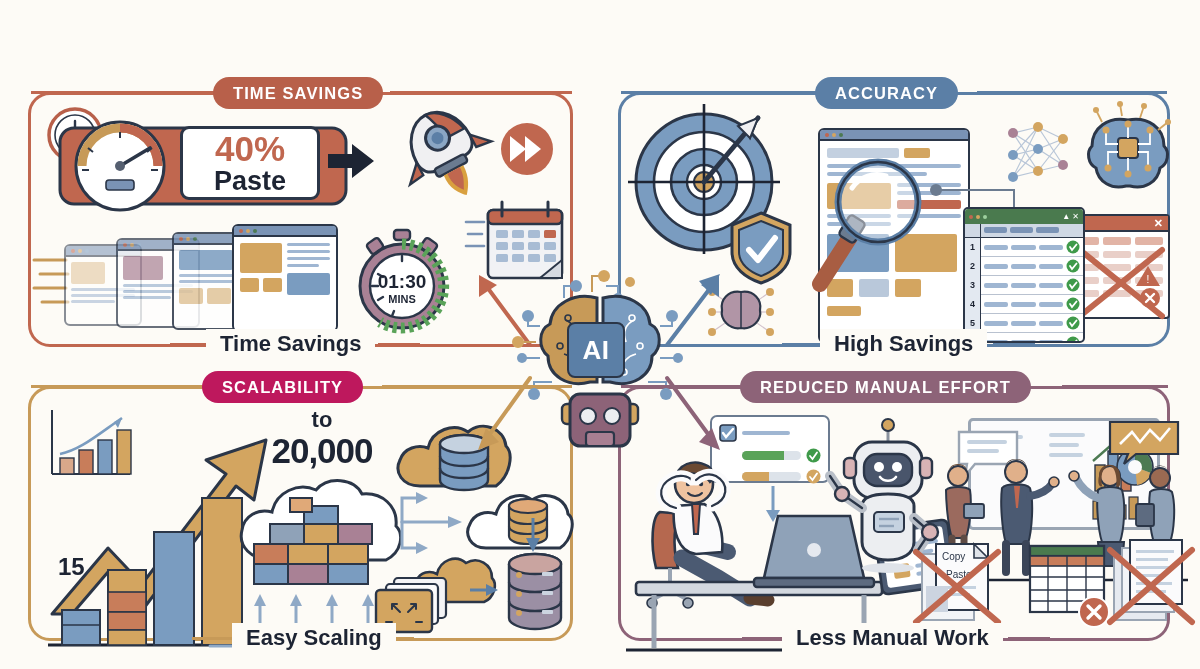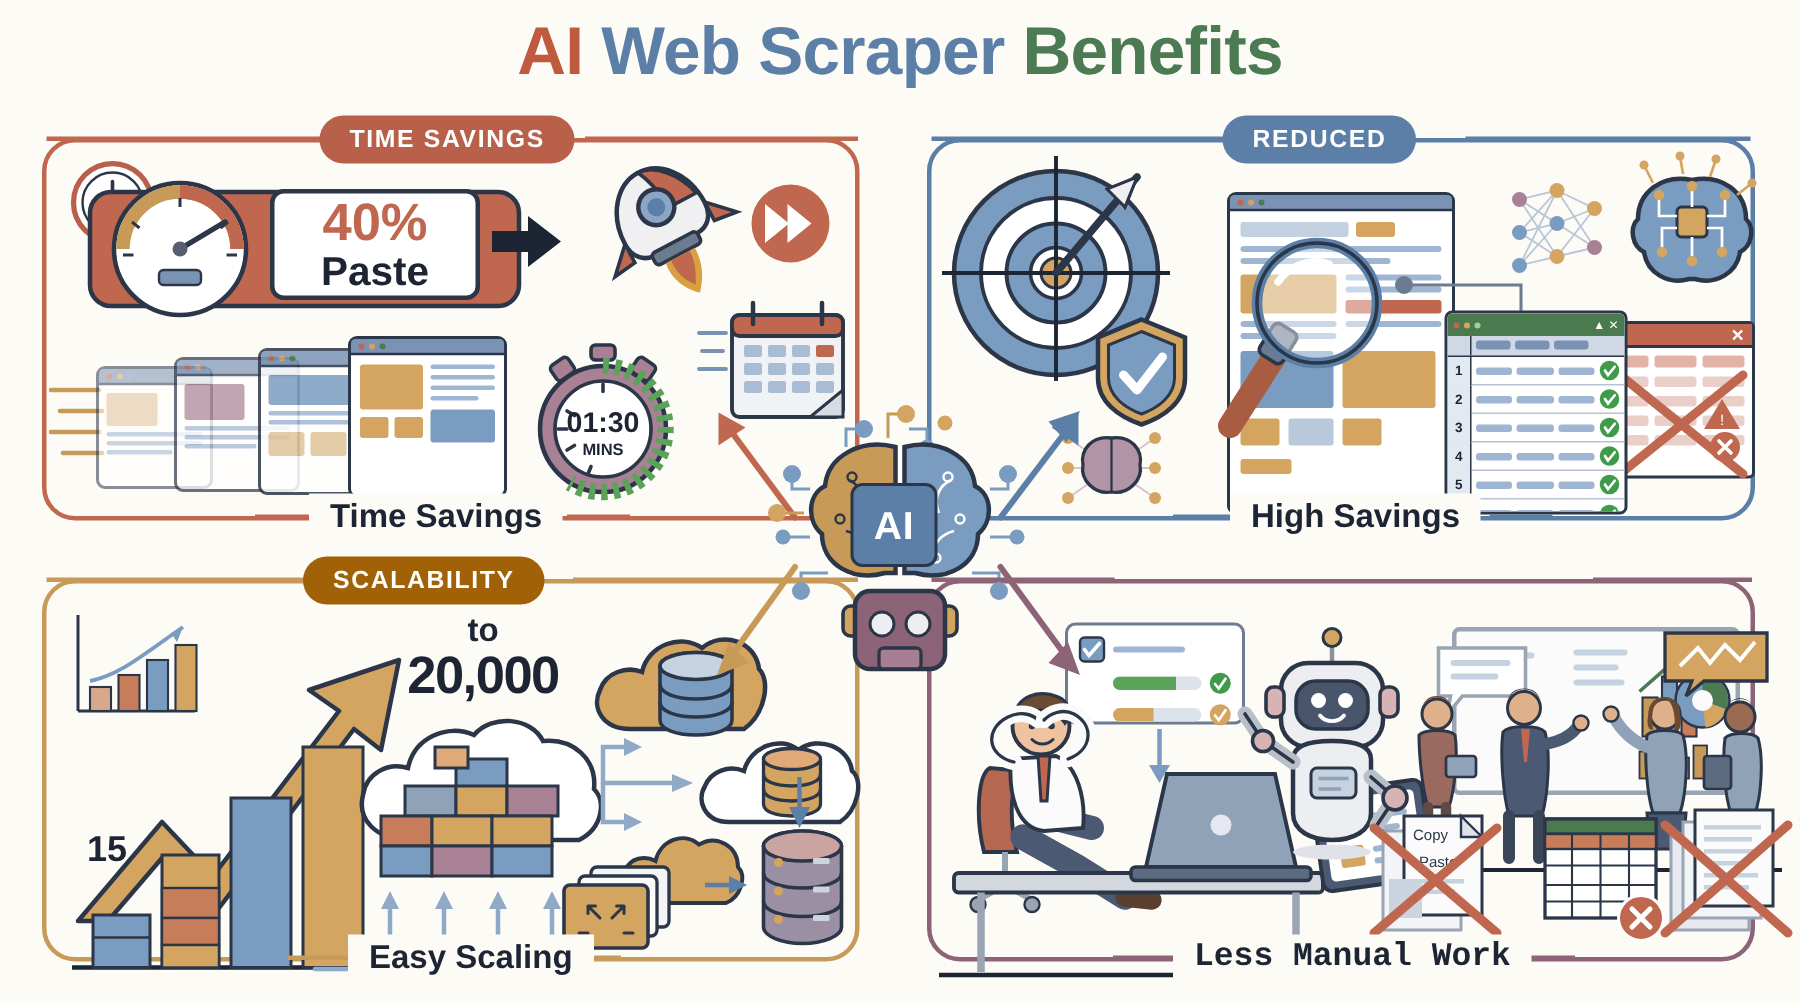--- a/index.html
+++ b/index.html
@@ -39,35 +39,35 @@
     position: absolute;
     height: 32px; line-height: 32px;
     border-radius: 16px;
     color: #fff; font-weight: bold; font-size: 16.5px;
     letter-spacing: 1.1px; text-align: center;
     padding: 0 20px; white-space: nowrap;
     z-index: 6;
   }
   .badge.tl { left: 213px; top: 77px; background: #b8604a; }
   .badge.tr { left: 815px; top: 77px; background: #5b7fa6; }
-  .badge.bl { left: 202px; top: 371px; background: #a16207; }
+  .badge.bl { left: 202px; top: 371px; background: #be185d; }
   .badge.br { left: 740px; top: 371px; background: #8d6378; }
 
   
   .blabel {
     position: absolute; z-index: 6;
     background: #fdfbf6;
     padding: 0 14px; height: 30px; line-height: 30px;
     font-size: 22px; font-weight: bold; color: #1d2433;
     white-space: nowrap;
   }
   .blabel.tl { left: 206px; top: 329px; }
   .blabel.tr { left: 820px; top: 329px; }
   .blabel.bl { left: 232px; top: 623px; }
-  .blabel.br { left: 782px; top: 623px; font-family: Liberation Mono, monospace; }
+  .blabel.br { left: 782px; top: 623px; }
   .dash { position: absolute; height: 3px; z-index: 6; }
 
   
   .art { position: absolute; }
 
   svg { display: block; overflow: visible; }
 
   .browser { position:absolute; background:#fff; border:2px solid #2b3648; border-radius:6px; }
   .bbar { height:11px; background:#7a93b5; border-bottom:2px solid #2b3648;
           border-radius:3px 3px 0 0; display:flex; align-items:center; gap:3px; padding-left:5px;}
@@ -82,23 +82,20 @@
     background:#5b7fa6; border:2.5px solid #2b3648; border-radius:8px;
     color:#fff; font-weight:bold; font-size:26px; text-align:center; line-height:52px;
     letter-spacing:0.5px;
   }
 </style>
 </head>
 <body>
 
 <div id="stage">
 
-  <div class="title">
-    <span class="t-ai">AI</span><span class="t-web"> Web Scraper </span><span class="t-ben">Benefits</span>
-  </div>
 
   <div class="card tl"></div>
   <div class="card tr"></div>
   <div class="card bl"></div>
   <div class="card br"></div>
 
   <div class="dash" style="left:31px;  top:91px;  width:185px; background:#c0674f;"></div>
   <div class="dash" style="left:390px; top:91px;  width:182px; background:#c0674f;"></div>
   <div class="dash" style="left:621px; top:91px;  width:196px; background:#5b7fa6;"></div>
   <div class="dash" style="left:977px; top:91px;  width:190px; background:#5b7fa6;"></div>
@@ -110,22 +107,23 @@
   <div class="dash" style="left:170px; top:343px; width:42px; background:#c0674f;"></div>
   <div class="dash" style="left:378px; top:343px; width:42px; background:#c0674f;"></div>
   <div class="dash" style="left:782px; top:343px; width:42px; background:#5b7fa6;"></div>
   <div class="dash" style="left:993px; top:343px; width:42px; background:#5b7fa6;"></div>
   <div class="dash" style="left:192px; top:637px; width:42px; background:#c79a58;"></div>
   <div class="dash" style="left:372px; top:637px; width:42px; background:#c79a58;"></div>
   <div class="dash" style="left:742px; top:637px; width:42px; background:#8d6378;"></div>
   <div class="dash" style="left:1008px;top:637px; width:42px; background:#8d6378;"></div>
 
   <div class="badge tl">TIME SAVINGS</div>
-  <div class="badge tr">REDUCED</div>
+  <div class="badge tr">ACCURACY</div>
   <div class="badge bl">SCALABILITY</div>
+  <div class="badge br">REDUCED MANUAL EFFORT</div>
 
   <div class="blabel tl">Time Savings</div>
   <div class="blabel tr">High Savings</div>
   <div class="blabel bl">Easy Scaling</div>
   <div class="blabel br">Less Manual Work</div>
 
   <svg class="art" style="left:45px; top:105px;" width="60" height="60">
     <circle cx="30" cy="30" r="26" fill="#fff" stroke="#b8604a" stroke-width="3.5"></circle>
     <circle cx="30" cy="30" r="20" fill="#fff" stroke="#2b3648" stroke-width="1.6"></circle>
     <line x1="30" y1="30" x2="30" y2="16" stroke="#2b3648" stroke-width="2.4" stroke-linecap="round"></line>

